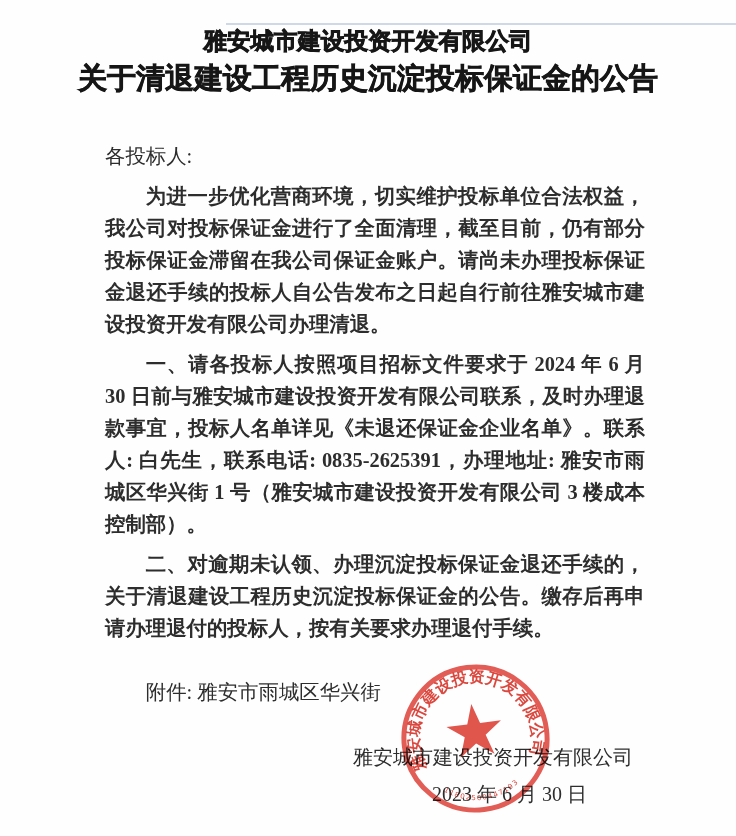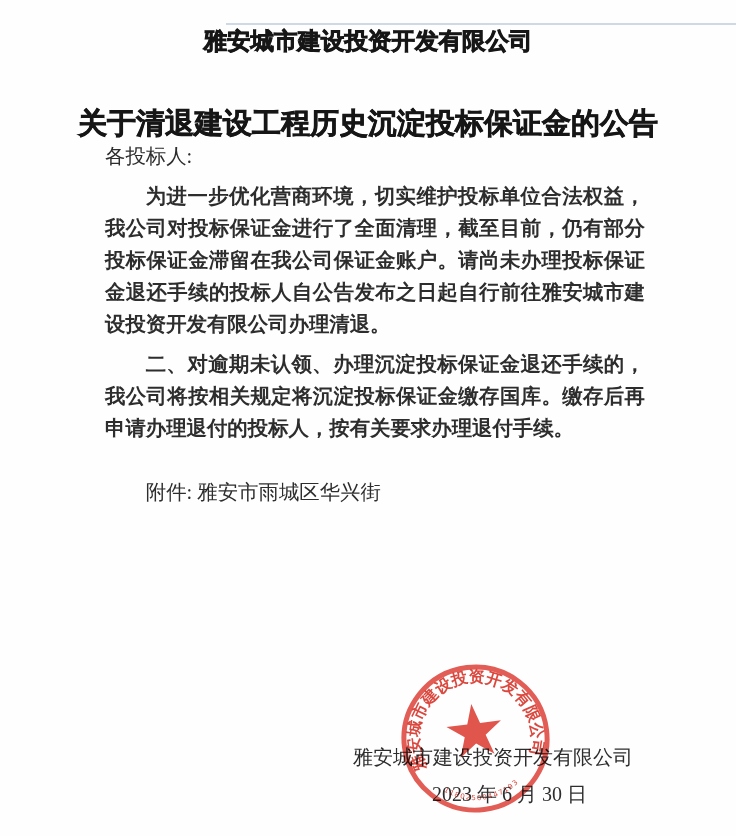--- a/index.html
+++ b/index.html
@@ -20,21 +20,21 @@
   }
   .title {
     position: absolute;
     left: 0; width: 736px;
     margin: 0;
     text-align: center;
     font-weight: 700;
     color: #161616;
   }
   .t1 { top: 25px; font-size: 23.5px; -webkit-text-stroke: 0.8px #161616; }
-  .t2 { top: 59px; font-size: 29px; margin-top: 45px;  -webkit-text-stroke: 0.6px #161616; }
+  .t2 { top: 59px; font-size: 29px;  -webkit-text-stroke: 0.6px #161616; }
   .body {
     position: absolute;
     left: 97px; top: 132px;
     width: 556px;
     font-size: 20.4px;
     line-height: 32px;
     color: #2d2d2d;
   }
   .body p { margin: 8px; text-align: justify; text-align-last: left; }
   .para { text-indent: 2em; font-weight: bold; }
@@ -73,21 +73,22 @@
 <div class="page">
 
   <div class="scan-line"></div>
 
   <h1 class="title t1">雅安城市建设投资开发有限公司</h1>
   <h1 class="title t2">关于清退建设工程历史沉淀投标保证金的公告</h1>
 
   <div class="body">
     <p class="salutation">各投标人:</p>
     <p class="para">为进一步优化营商环境，切实维护投标单位合法权益，我公司对投标保证金进行了全面清理，截至目前，仍有部分投标保证金滞留在我公司保证金账户。请尚未办理投标保证金退还手续的投标人自公告发布之日起自行前往雅安城市建设投资开发有限公司办理清退。</p>
-    <p class="para">二、对逾期未认领、办理沉淀投标保证金退还手续的，我公司将按相关规定将沉淀投标保证金缴存国库。缴存后再申请办理退付的投标人，按有关要求办理退付手续。</p>
+    <p class="para">一、请各投标人按照项目招标文件要求于 2024 年 6 月 30 日前与雅安城市建设投资开发有限公司联系，及时办理退款事宜，投标人名单详见《未退还保证金企业名单》。联系人: 白先生，联系电话: 0835-2625391，办理地址: 雅安市雨城区华兴街 1 号（雅安城市建设投资开发有限公司 3 楼成本控制部）。</p>
+    <p class="para">二、对逾期未认领、办理沉淀投标保证金退还手续的，关于清退建设工程历史沉淀投标保证金的公告。缴存后再申请办理退付的投标人，按有关要求办理退付手续。</p>
     <p class="attachment">附件: 雅安市雨城区华兴街</p>
   </div>
 
   <div class="signature">雅安城市建设投资开发有限公司</div>
   <div class="date">2023 年 6 月 30 日</div>
 
   <svg class="seal" viewBox="0 0 160 160" xmlns="http://www.w3.org/2000/svg">
     <g transform="rotate(-7 80 78)">
       <circle class="seal-ring" cx="80" cy="78" r="72"></circle>
       <polygon class="seal-star" points="80,43 86.5,63 107.6,63 90.6,75.4 97.1,95.5 80,83.1 62.9,95.5 69.4,75.4 52.4,63 73.5,63"></polygon>

